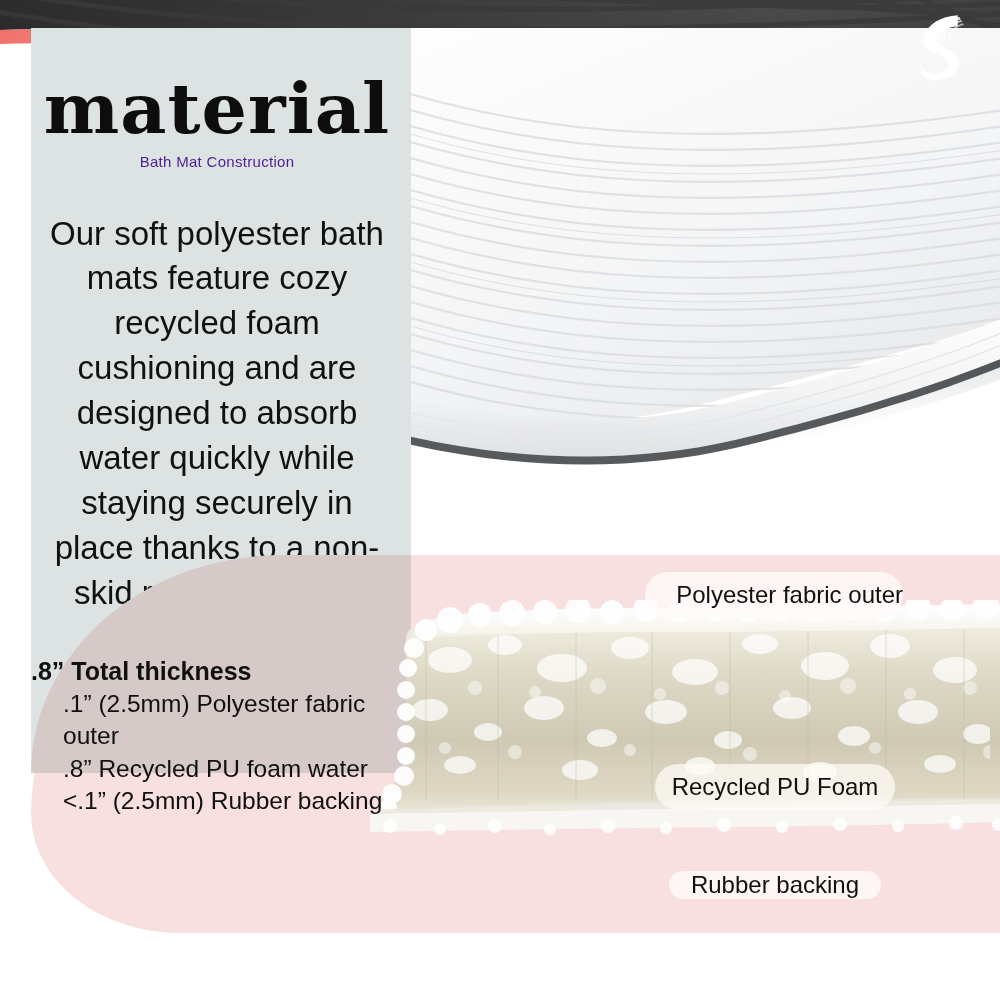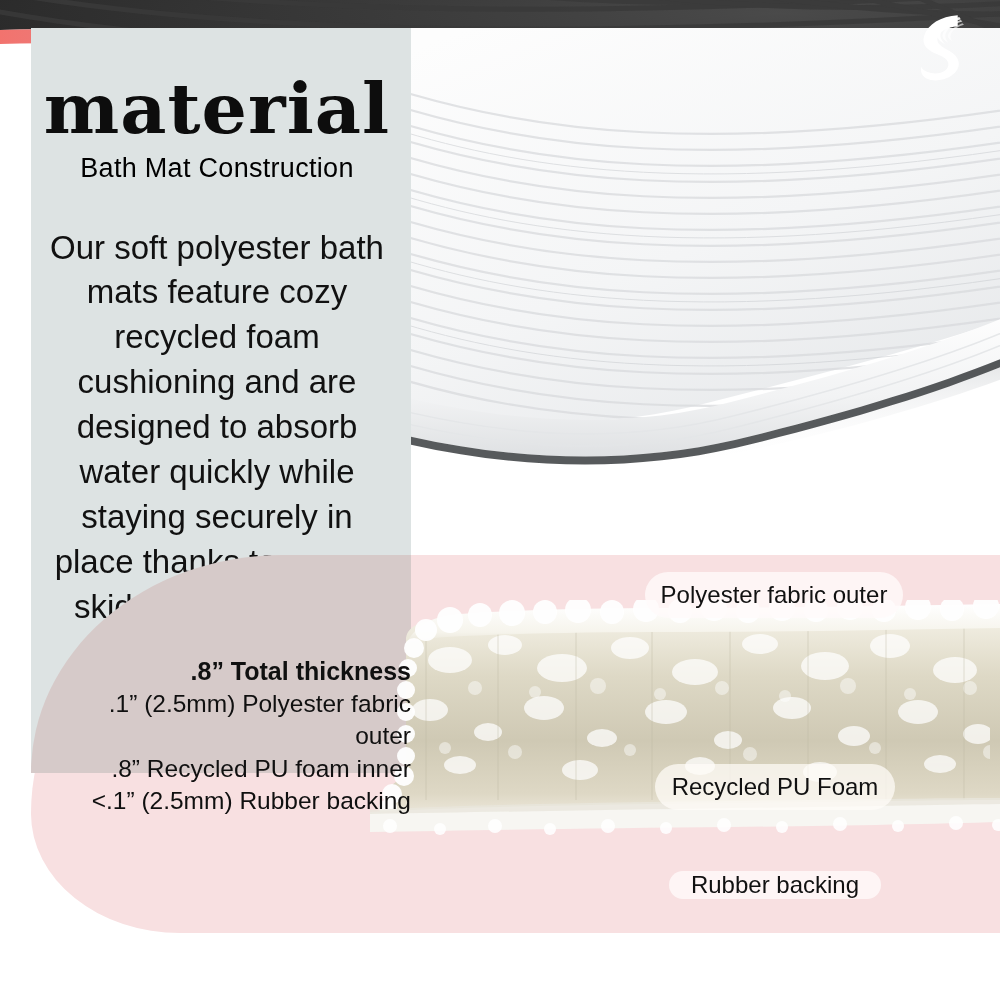--- a/index.html
+++ b/index.html
@@ -55,23 +55,23 @@
     line-height: 0.95;
     letter-spacing: 1px;
     color: #0d0d0d;
     transform: scaleX(1.02);
   }
 
   #subtitle {
     margin-top: 10px;
     font-family: "Liberation Sans", sans-serif;
     font-weight: 400;
-    font-size: 27px;
+    font-size: 15px;
     letter-spacing: 0.3px;
-    color: #000000;
+    color: #4c1d95;
   }
 
   #body-copy {
     margin-top: 42px;
     font-family: "Liberation Sans", sans-serif;
     font-weight: 400;
     font-size: 33px;
     line-height: 1.36;
     color: #111111;
     padding: 0 4px;
@@ -100,21 +100,21 @@
     border-top-left-radius: 300px 260px;
     overflow: hidden;
   }
 
   
   #spec-block {
     position: absolute;
     left: 31px;
     top: 655px;
     width: 380px;
-    text-align: right;
+    text-align: left;
     font-family: "Liberation Sans", sans-serif;
     color: #101010;
     z-index: 6;
   }
   .spec-head {
     font-size: 25px;
     font-weight: 700;
     line-height: 1.32;
   }
   .spec-line {
@@ -152,21 +152,21 @@
     align-items: center;
     justify-content: center;
     background: rgba(255,250,250,0.80);
     border-radius: 40px;
     font-family: "Liberation Sans", sans-serif;
     font-size: 24px;
     color: #111111;
     white-space: nowrap;
     z-index: 8;
   }
-  #pill-outer   { left: 645px; top: 572px; width: 258px; height: 46px; }
+  #pill-outer   { left: 645px; top: 572px; width: 258px; height: 46px; justify-content: flex-end; }
   #pill-foam    { left: 655px; top: 728px; width: 240px; height: 46px; background: rgba(255,252,248,0.72); margin-top: 36px; }
   #pill-rubber  { left: 669px; top: 871px; width: 212px; height: 28px; }
 
   
   #logo {
     position: absolute;
     right: 22px;
     top: 6px;
     width: 78px;
     height: 78px;
@@ -304,21 +304,21 @@
       <div id="body-copy">Our soft polyester bath mats feature cozy recycled foam cushioning and are designed to absorb water quickly while staying securely in place thanks to a non-skid rubberbacking.</div>
     </div>
   </div>
 
   <div id="pink-block"></div>
   <div id="pink-overlap"></div>
 
   <div id="spec-block">
     <div class="spec-head">.8” Total thickness</div>
     <div class="spec-line">.1” (2.5mm) Polyester fabric outer</div>
-    <div class="spec-line">.8” Recycled PU foam inner</div>
+    <div class="spec-line">.8” Recycled PU foam water</div>
     <div class="spec-line">&lt;.1” (2.5mm) Rubber backing</div>
   </div>
 
   <div id="section-photo">
     <svg width="670" height="260" viewBox="0 0 670 260">
       <defs>
         <linearGradient id="foamBody" x1="0" y1="0" x2="0" y2="1">
           <stop offset="0%" stop-color="#f4f1e6"></stop>
           <stop offset="30%" stop-color="#ded9c6"></stop>
           <stop offset="62%" stop-color="#cfc9b4"></stop>

